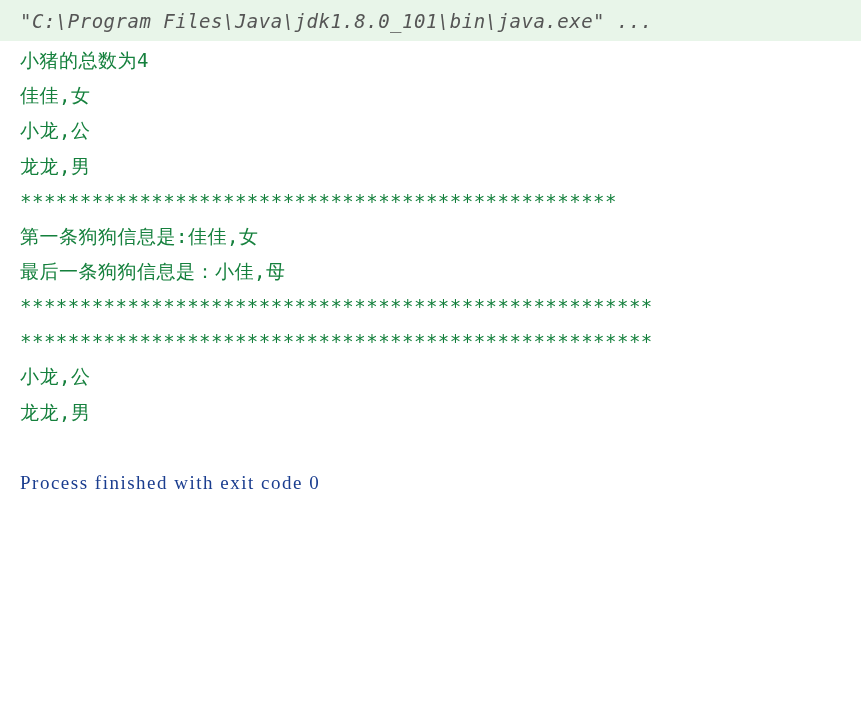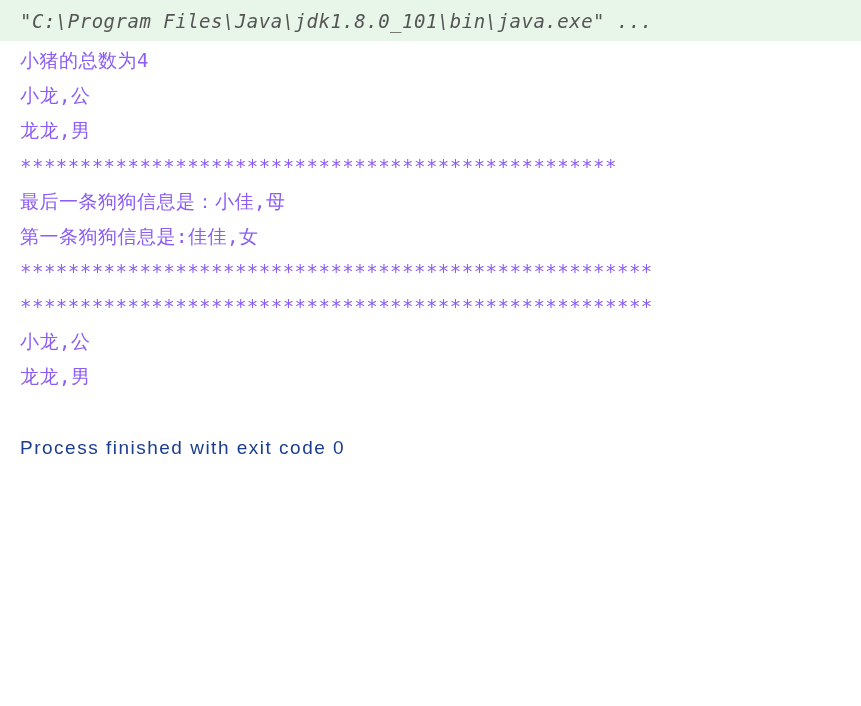--- a/index.html
+++ b/index.html
@@ -14,43 +14,44 @@
     }
     .command-line {
       background: #e8f5e9;
       color: #555555;
       font-style: italic;
       padding: 0;
       margin: -8px -20px 2px -20px;
       padding: 4px 20px 2px 20px;
     }
     .output-line {
-      color: #8b5cf6;
+      color: #15803d;
     }
     .blank-line {
       height: 1.85em;
     }
     .process-line {
       color: #1a3d8f;
-      font-family: Liberation Sans, sans-serif;
+      font-family: Liberation Serif, serif;
       letter-spacing: 1.5px;
     }
   </style>
 </head>
 <body>
 
 <div class="command-line">"C:\Program Files\Java\jdk1.8.0_101\bin\java.exe" ...</div>
 
 <div id="output-container">
     <div class="output-line">小猪的总数为4</div>
+    <div class="output-line">佳佳,女</div>
     <div class="output-line">小龙,公</div>
     <div class="output-line">龙龙,男</div>
     <div class="output-line">**************************************************</div>
+    <div class="output-line">第一条狗狗信息是:佳佳,女</div>
     <div class="output-line">最后一条狗狗信息是：小佳,母</div>
-    <div class="output-line">第一条狗狗信息是:佳佳,女</div>
     <div class="output-line">*****************************************************</div>
     <div class="output-line">*****************************************************</div>
     <div class="output-line">小龙,公</div>
     <div class="output-line">龙龙,男</div>
   </div>
 
 <div class="blank-line"></div>
 
 <div class="process-line">Process finished with exit code 0</div>
 

